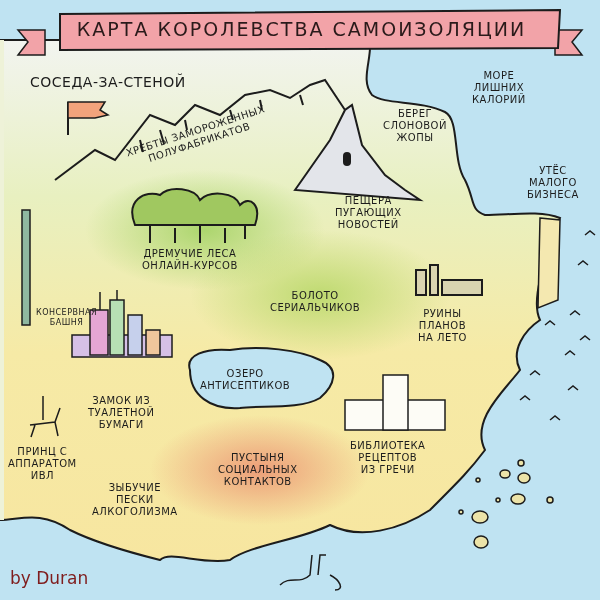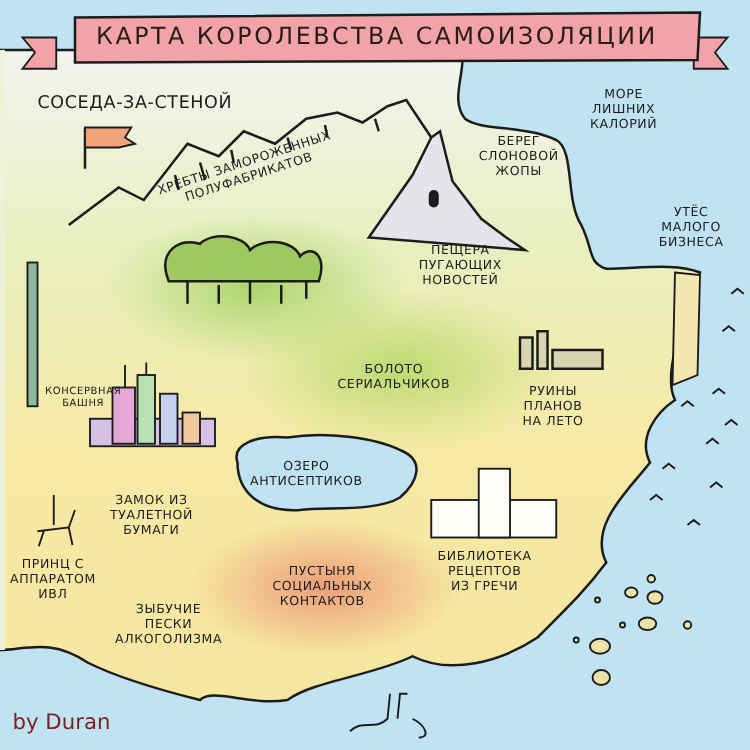--- a/index.html
+++ b/index.html
@@ -160,20 +160,24 @@
     <span>ЛИШНИХ</span>
     <span>КАЛОРИЙ</span>
   </div>
 
   <div class="lbl" style="left:500px;top:165px;margin-left:27px;">
     <span>УТЁС</span>
     <span>МАЛОГО</span>
     <span>БИЗНЕСА</span>
   </div>
 
+  <div class="lbl" style="left:142px;top:248px;">
+    <span>ДРЕМУЧИЕ ЛЕСА</span>
+    <span>ОНЛАЙН-КУРСОВ</span>
+  </div>
 
   <div class="lbl" style="left:36px;top:272px;font-size:8px;line-height:10px;margin-top:36px;">
     <span>КОНСЕРВНАЯ</span>
     <span>БАШНЯ</span>
   </div>
 
   <div class="lbl" style="left:270px;top:290px;">
     <span>БОЛОТО</span>
     <span>СЕРИАЛЬЧИКОВ</span>
   </div>

